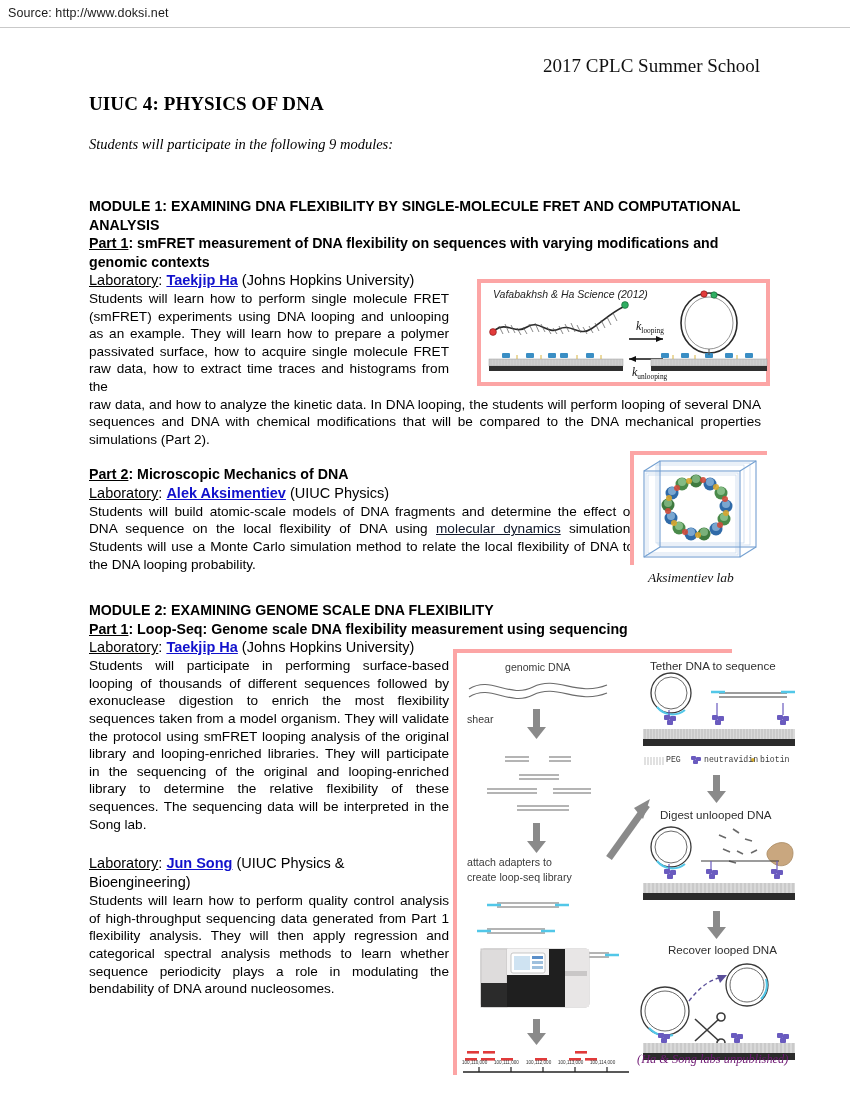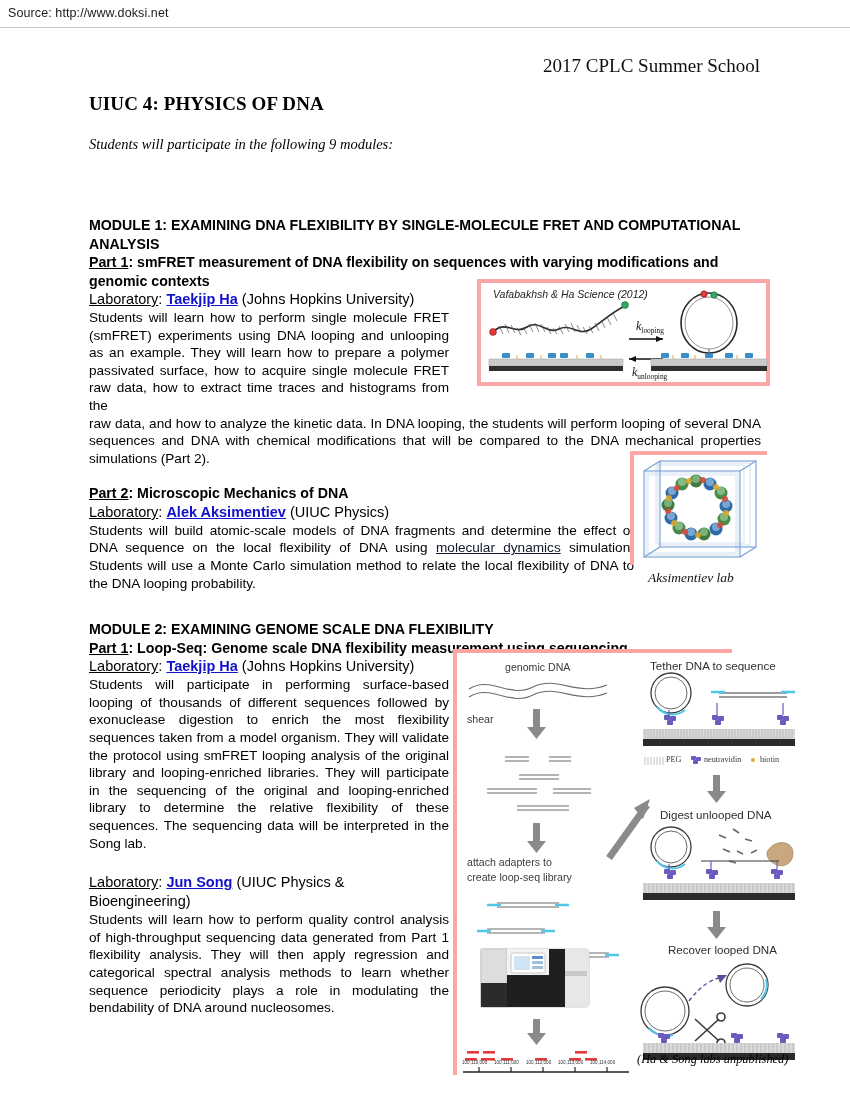--- a/index.html
+++ b/index.html
@@ -39,21 +39,21 @@
     font-family:"Liberation Serif", serif;
     font-weight:bold; font-size:19px; margin:0; padding:0;
     position:absolute; top:66px; left:0; letter-spacing:.1px;
   }
   .intro-italic{
     position:absolute; top:109px; left:0;
     font-family:"Liberation Serif", serif;
     font-style:italic; font-size:14.5px;
   }
 
-  .flow{ position:absolute; top:170px; left:0; width:672px;margin-top:19px; }
+  .flow{ position:absolute; top:170px; left:0; width:672px; }
 
   .hd{ font-weight:bold; font-size:14.2px; line-height:18.5px; }
   .hd.wide{ width:672px; }
   .hd.narrow{ width:360px; }
 
   .u{ text-decoration:underline; }
   .link{ color:#1111cc; font-weight:bold; text-decoration:underline; }
   .link-plain{ color:#0f172a; text-decoration:underline; font-weight:normal; }
   .lab-line{ font-size:14.5px; line-height:19px; }
   .lab-label{ text-decoration:underline; }
@@ -94,26 +94,26 @@
   }
   .k-label sub{ font-style:normal; font-size:7.4px; }
 
   
   .ls-t{
     position:absolute; font-family:"Liberation Sans", sans-serif;
     font-size:10.6px; color:#3a3a3a; white-space:nowrap;
   }
   .ls-t.big{ font-size:11.6px; color:#2e2e2e; }
   .ls-legend{
-    position:absolute; font-family:Liberation Serif, serif;
+    position:absolute; font-family:Liberation Mono, monospace;
     font-size:8.2px; color:#3a3a3a; white-space:nowrap;
   }
   .ls-credit{
     position:absolute; font-family:"Liberation Serif", serif;
-    font-style:italic; font-size:12.4px; color:#000000; white-space:nowrap;
+    font-style:italic; font-size:12.4px; color:#701a75; white-space:nowrap;
   }
   .ls-coord{
     position:absolute; font-family:"Liberation Sans", sans-serif;
     font-size:4.6px; color:#333; white-space:nowrap;
   }
 </style>
 </head>
 <body>
 
 <div class="source-bar">

